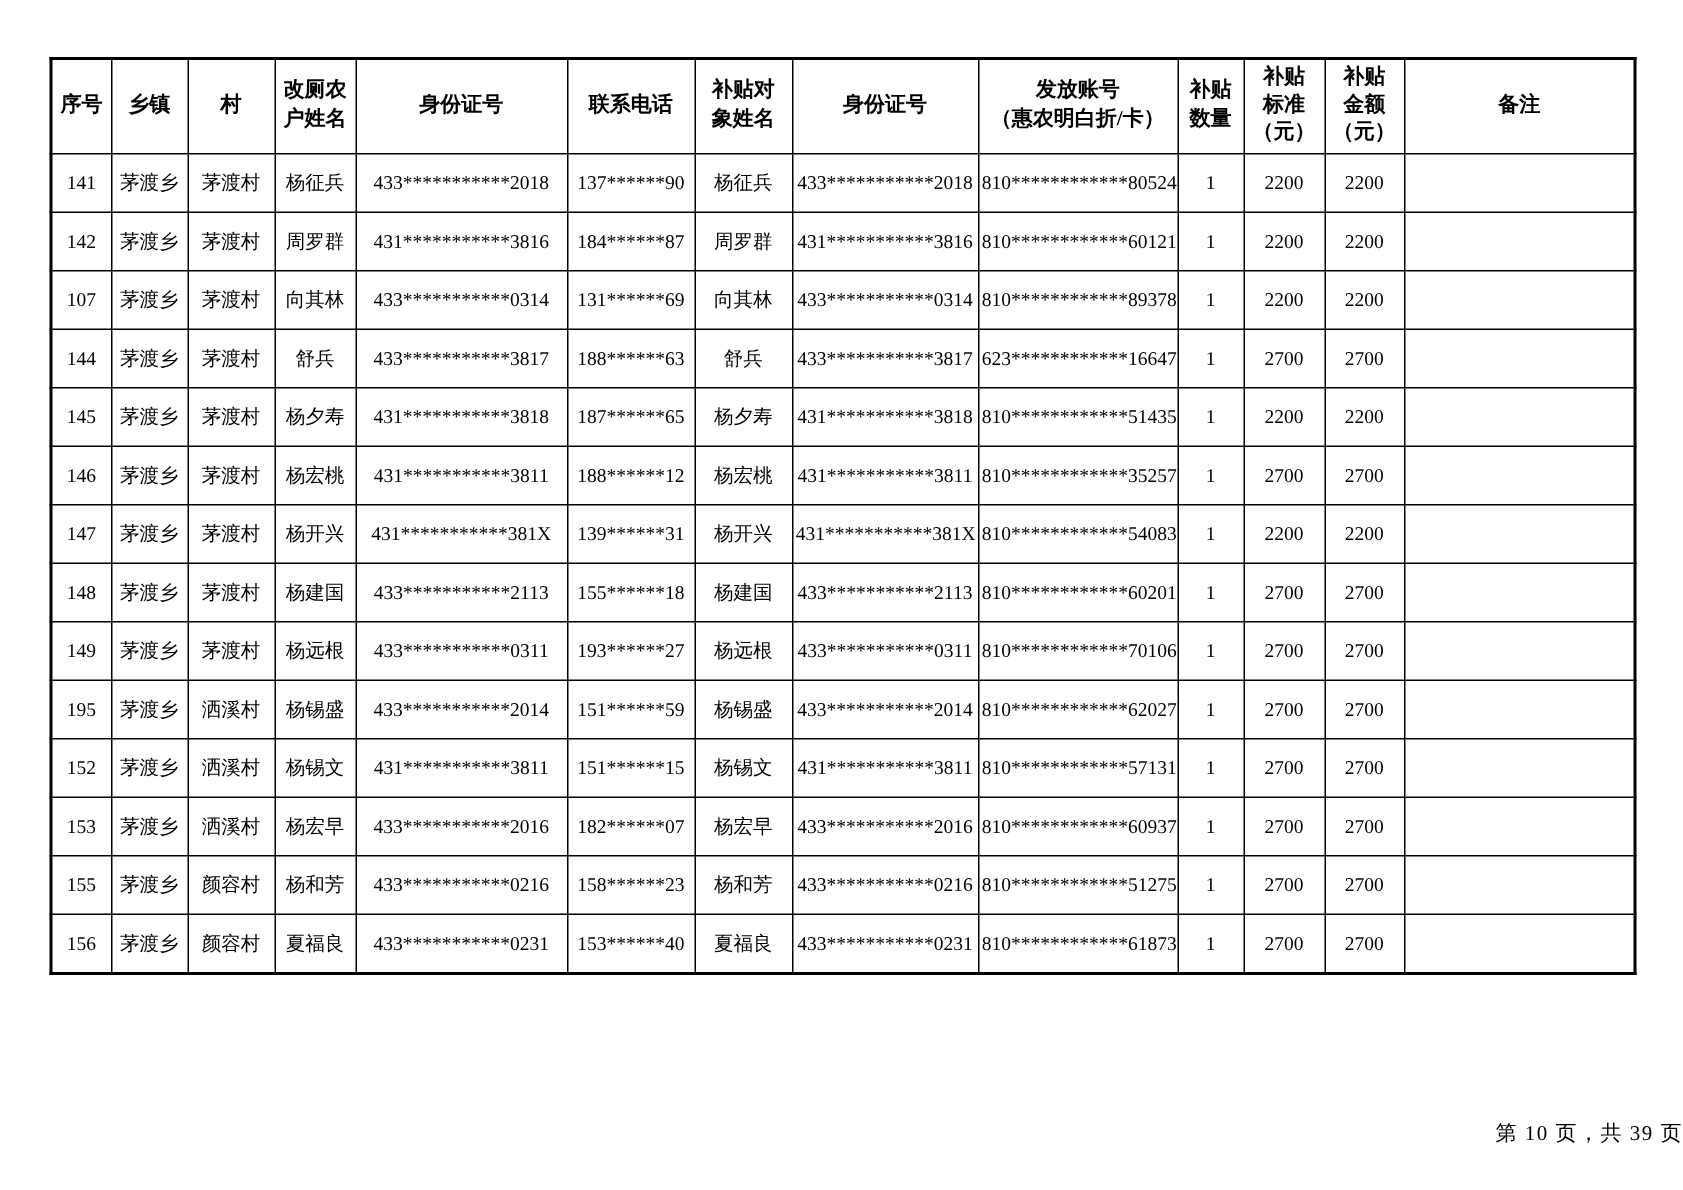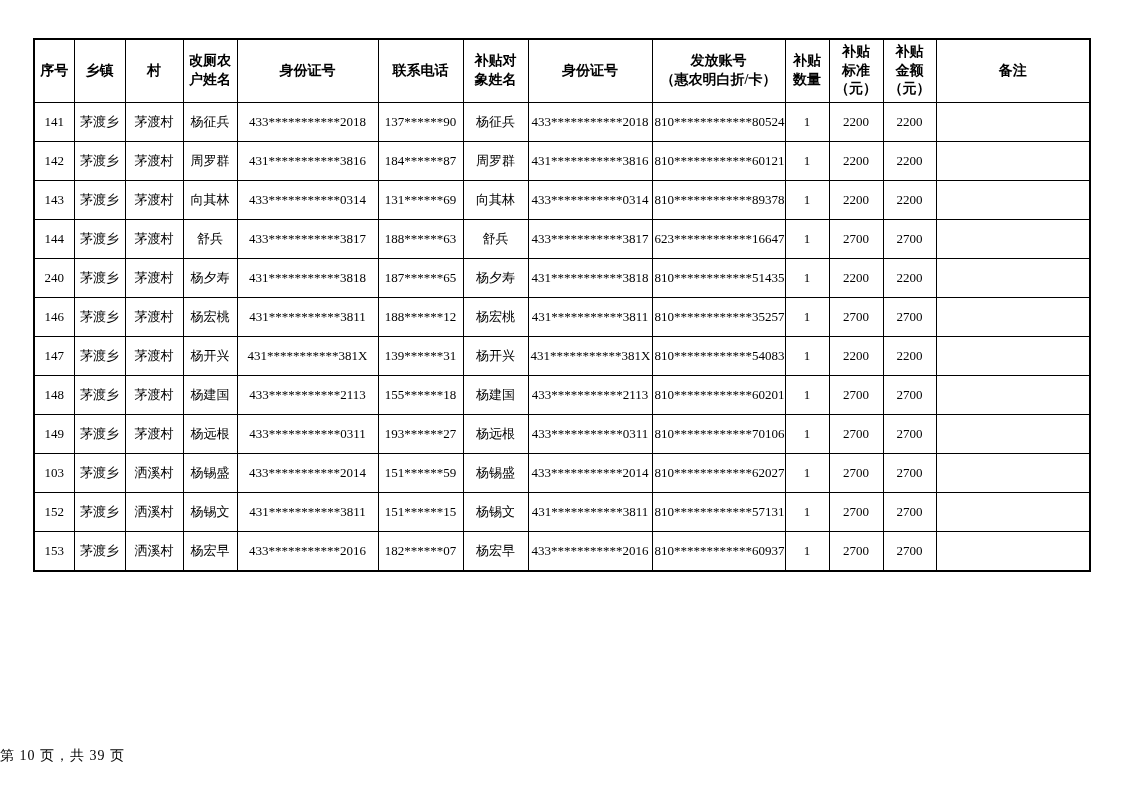--- a/index.html
+++ b/index.html
@@ -44,21 +44,21 @@
   table.grid td {
     font-size: 13px;
     height: 38px;
     white-space: nowrap;
   }
   .footer {
     position: absolute;
     left: 0;
     top: 747px;
     width: 100%;
-    text-align: left;
+    text-align: right;
     font-size: 14px;
     letter-spacing: 1px;
   }
 </style>
 </head>
 <body>
 
 <div class="page">
 
   <table class="grid">
@@ -127,21 +127,21 @@
           <td>184******87</td>
           <td>周罗群</td>
           <td>431***********3816</td>
           <td>810************60121</td>
           <td>1</td>
           <td>2200</td>
           <td>2200</td>
           <td></td>
         </tr>
         <tr>
-          <td>143</td>
+          <td>107</td>
           <td>茅渡乡</td>
           <td>茅渡村</td>
           <td>向其林</td>
           <td>433***********0314</td>
           <td>131******69</td>
           <td>向其林</td>
           <td>433***********0314</td>
           <td>810************89378</td>
           <td>1</td>
           <td>2200</td>
@@ -157,21 +157,21 @@
           <td>188******63</td>
           <td>舒兵</td>
           <td>433***********3817</td>
           <td>623************16647</td>
           <td>1</td>
           <td>2700</td>
           <td>2700</td>
           <td></td>
         </tr>
         <tr>
-          <td>240</td>
+          <td>145</td>
           <td>茅渡乡</td>
           <td>茅渡村</td>
           <td>杨夕寿</td>
           <td>431***********3818</td>
           <td>187******65</td>
           <td>杨夕寿</td>
           <td>431***********3818</td>
           <td>810************51435</td>
           <td>1</td>
           <td>2200</td>
@@ -232,21 +232,21 @@
           <td>193******27</td>
           <td>杨远根</td>
           <td>433***********0311</td>
           <td>810************70106</td>
           <td>1</td>
           <td>2700</td>
           <td>2700</td>
           <td></td>
         </tr>
         <tr>
-          <td>103</td>
+          <td>195</td>
           <td>茅渡乡</td>
           <td>洒溪村</td>
           <td>杨锡盛</td>
           <td>433***********2014</td>
           <td>151******59</td>
           <td>杨锡盛</td>
           <td>433***********2014</td>
           <td>810************62027</td>
           <td>1</td>
           <td>2700</td>
@@ -276,18 +276,48 @@
           <td>433***********2016</td>
           <td>182******07</td>
           <td>杨宏早</td>
           <td>433***********2016</td>
           <td>810************60937</td>
           <td>1</td>
           <td>2700</td>
           <td>2700</td>
           <td></td>
         </tr>
+        <tr>
+          <td>155</td>
+          <td>茅渡乡</td>
+          <td>颜容村</td>
+          <td>杨和芳</td>
+          <td>433***********0216</td>
+          <td>158******23</td>
+          <td>杨和芳</td>
+          <td>433***********0216</td>
+          <td>810************51275</td>
+          <td>1</td>
+          <td>2700</td>
+          <td>2700</td>
+          <td></td>
+        </tr>
+        <tr>
+          <td>156</td>
+          <td>茅渡乡</td>
+          <td>颜容村</td>
+          <td>夏福良</td>
+          <td>433***********0231</td>
+          <td>153******40</td>
+          <td>夏福良</td>
+          <td>433***********0231</td>
+          <td>810************61873</td>
+          <td>1</td>
+          <td>2700</td>
+          <td>2700</td>
+          <td></td>
+        </tr>
       </tbody>
   </table>
 
   <div class="footer">第 10 页，共 39 页</div>
 
 </div>
 
 </body></html>

